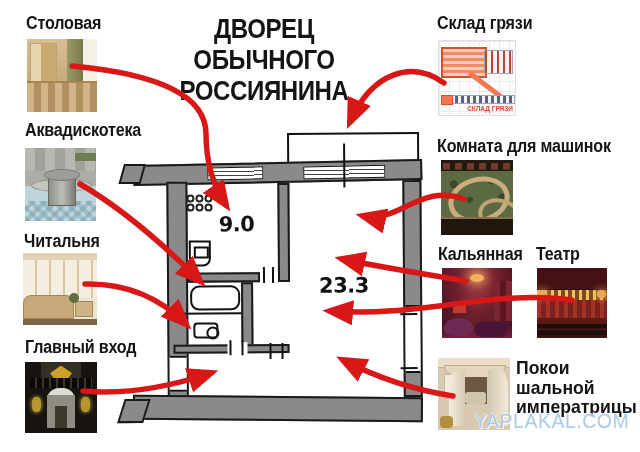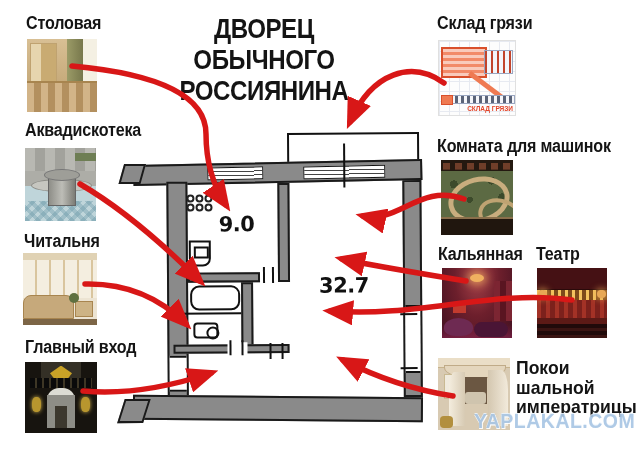--- a/index.html
+++ b/index.html
@@ -7,21 +7,21 @@
          font-family:"Liberation Sans","DejaVu Sans",sans-serif;color:#141414;}
   .abs{position:absolute;}
   
   #title{left:128px;top:13px;width:272px;text-align:center;font-size:28px;line-height:31px;
          font-weight:bold;letter-spacing:-0.5px;transform:scaleX(.86);transform-origin:50% 0;z-index:6;}
   .lbl{font-size:17.5px;font-weight:bold;white-space:nowrap;transform:scaleX(.92);
        transform-origin:0 50%;z-index:6;letter-spacing:-0.2px;}
   #pokoi-label{left:516px;top:358px;font-size:18.5px;line-height:19.5px;font-weight:bold;
        transform:scaleX(.95);transform-origin:0 0;z-index:6;}
   #pokoi-label span{display:block;}
-  #watermark{left:474px;top:410px;z-index:20;font-size:19.5px;font-weight:bold;letter-spacing:.5px;
+  #watermark{left:474px;top:410px;z-index:20;font-size:19.5px;font-weight:normal;letter-spacing:.5px;
        color:#a9c6e4;opacity:.92;text-shadow:0 1px 0 #ffffff,0 -1px 0 #e8f2fb,1px 1px 0 #ffffff;}
   
   .ph{position:absolute;overflow:hidden;z-index:2;}
   .ph *{position:absolute;}
   
   #ph-stolovaya{left:27px;top:39px;width:70px;height:73px;background:linear-gradient(180deg,#d8bf94 0%,#c8ac7d 55%,#bb9c69 100%);}
   #ph-stolovaya .cab{left:3px;top:4px;width:25px;height:38px;background:#e6d5ae;border:1px solid #bfa270;
       background-image:linear-gradient(90deg,transparent 0 10px,#c9ab72 10px 12px);}
   #ph-stolovaya .curt{right:13px;top:0;width:17px;height:46px;background:linear-gradient(90deg,#9b9b67,#75754a);}
   #ph-stolovaya .win{right:0;top:0;width:14px;height:42px;background:#f4f0e3;}
@@ -299,21 +299,21 @@
       </div>
     <div class="abs" id="stove">
       <b></b>
         <b></b>
         <b></b>
       <b></b>
         <b></b>
         <b></b>
     </div>
     <div class="roomnum" id="num-kitchen">9.0</div>
-    <div class="roomnum" id="num-living">32.7</div>
+    <div class="roomnum" id="num-living">23.3</div>
   </div>
 
   <svg id="arrows" viewBox="0 0 640 452">
     <defs>
       <marker id="ah" markerWidth="5.6" markerHeight="4.6" refX="4.2" refY="2.3" orient="auto">
         <path d="M0,0 L5.6,2.3 L0,4.6 Z" fill="#d81717"></path>
       </marker>
     </defs>
     <path class="arr" d="M 72 66 C 160 74 206 96 206 134 C 206 166 216 190 226 205" marker-end="url(#ah)" stroke="#d81717"></path>
     <path class="arr" d="M 80 184 Q 135 216 200 281" marker-end="url(#ah)" stroke="#d81717"></path>

